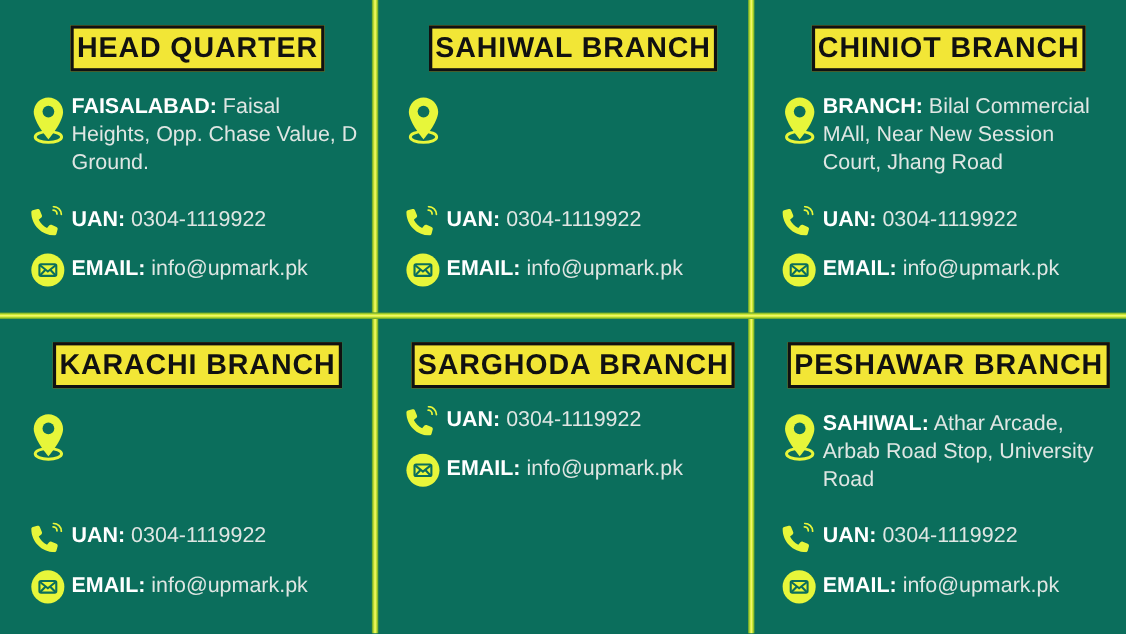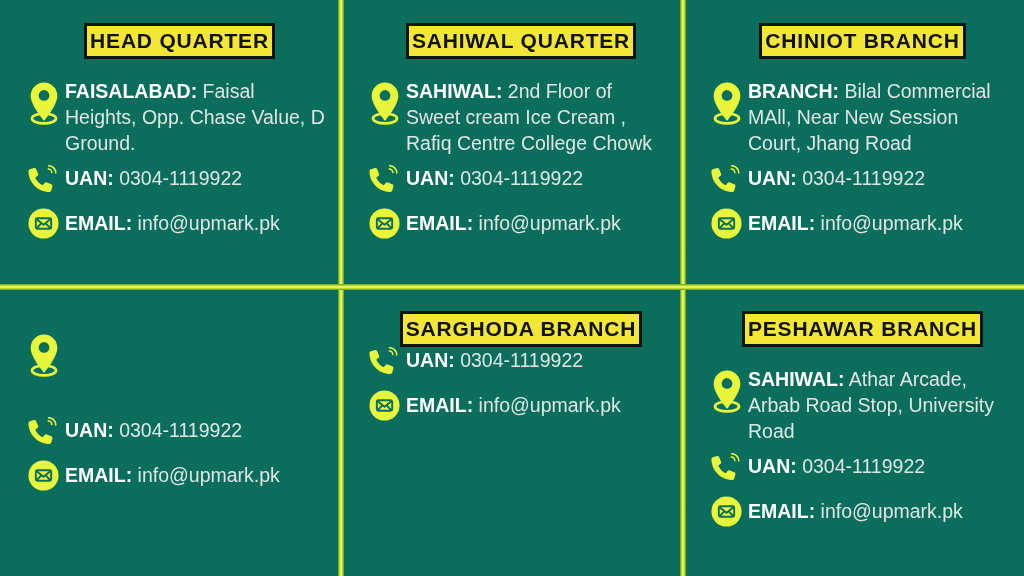--- a/index.html
+++ b/index.html
@@ -29,30 +29,30 @@
   }
   .cell{
     display:flex;flex-direction:column;
     padding:23px 10px 22px 28px;
   }
   .badge{
     align-self:center;
     background:var(--badge-fill);
     border:3px solid var(--badge-border);
     color:var(--badge-text-color);
-    font-size:21px;font-weight:800;
+    font-size:26px;font-weight:800;
     letter-spacing:.8px;
     padding:3px 3px 4px;
     white-space:nowrap;
     line-height:1.1;
   }
   .rows{display:flex;flex-direction:column;flex:1;}
   .row{display:flex;align-items:center;}
   .loc-row{margin-top:20px;min-height:86px;align-items:flex-start;}
-  .uan-row{margin-top:0;}
+  .uan-row{margin-top:16px;}
   .email-row{margin-top:16px;}
   .icon-col{
     flex:0 0 37px;display:flex;justify-content:flex-start;
   }
   .loc-row .icon-col{padding-top:2px;}
   .txt{font-size:19.5px;color:var(--value-color);line-height:1.32;}
   .loc-text{max-width:262px;}
   .lbl{font-weight:800;color:var(--label-color);}
   .icon-fill{fill:var(--icon-color);}
   .icon-stroke{stroke:var(--icon-color);fill:none;}
@@ -105,31 +105,30 @@
     <path class="env" stroke-width="2.1" d="M9.2 12.2 L17 18.4 L24.8 12.2"></path>
     <path class="env" stroke-width="2.1" d="M9.4 22.2 L14.6 16.8 M24.6 22.2 L19.4 16.8"></path>
   </svg>
 </span>
           <div class="txt"><span class="lbl">EMAIL:</span> <span>info@upmark.pk</span></div>
         </div>
       </div>
     </div>
 
     <div class="cell">
-      <div class="badge"><span>SAHIWAL QUARTER</span></div>
-      <div class="rows">
-        <div class="row loc-row">
-          <span class="icon-col">
-  <svg width="32" height="44" viewBox="0 0 36 48">
-    <ellipse class="icon-stroke" cx="18" cy="41.5" rx="13.5" ry="5.5" stroke-width="3"></ellipse>
-    <path class="icon-fill" d="M18 1 C9.7 1 3 7.7 3 16 c0 10.5 15 28 15 28 s15 -17.5 15 -28 C33 7.7 26.3 1 18 1 Z"></path>
-    <circle class="hole" cx="18" cy="15.5" r="6"></circle>
-  </svg>
-</span>
-          <div class="txt loc-text"><span class="lbl">SAHIWAL:</span> <span>2nd Floor of Sweet cream Ice Cream , Rafiq Centre College Chowk</span></div>
+      <div class="badge"><span>SAHIWAL BRANCH</span></div>
+      <div class="rows">
+        <div class="row loc-row">
+          <span class="icon-col">
+  <svg width="32" height="44" viewBox="0 0 36 48">
+    <ellipse class="icon-stroke" cx="18" cy="41.5" rx="13.5" ry="5.5" stroke-width="3"></ellipse>
+    <path class="icon-fill" d="M18 1 C9.7 1 3 7.7 3 16 c0 10.5 15 28 15 28 s15 -17.5 15 -28 C33 7.7 26.3 1 18 1 Z"></path>
+    <circle class="hole" cx="18" cy="15.5" r="6"></circle>
+  </svg>
+</span>
         </div>
         <div class="row uan-row">
           <span class="icon-col">
   <svg width="30" height="27" viewBox="0 0 640 576">
     <path class="icon-fill" transform="translate(10,64)" d="M164.9 24.6c-7.7-18.6-28-28.5-47.4-23.2l-88 24C12.1 30.2 0 46 0 64C0 311.4 200.6 512 448 512c18 0 33.8-12.1 38.6-29.5l24-88c5.3-19.4-4.6-39.7-23.2-47.4l-96-40c-16.3-6.8-35.2-2.1-46.3 11.6L304.7 368C234.3 334.7 177.3 277.7 144 207.3L193.3 167c13.7-11.2 18.4-30 11.6-46.3l-40-96z"></path>
     <path class="icon-stroke" stroke-width="34" stroke-linecap="round" d="M508 160 a76 76 0 0 0 -76 -76"></path>
     <path class="icon-stroke" stroke-width="34" stroke-linecap="round" d="M592 168 a152 152 0 0 0 -152 -152"></path>
   </svg>
 </span>
           <div class="txt"><span class="lbl">UAN:</span> <span>0304-1119922</span></div>
@@ -179,20 +178,21 @@
     <path class="env" stroke-width="2.1" d="M9.2 12.2 L17 18.4 L24.8 12.2"></path>
     <path class="env" stroke-width="2.1" d="M9.4 22.2 L14.6 16.8 M24.6 22.2 L19.4 16.8"></path>
   </svg>
 </span>
           <div class="txt"><span class="lbl">EMAIL:</span> <span>info@upmark.pk</span></div>
         </div>
       </div>
     </div>
 
     <div class="cell">
+      <div class="badge"><span>KARACHI BRANCH</span></div>
       <div class="rows">
         <div class="row loc-row">
           <span class="icon-col">
   <svg width="32" height="44" viewBox="0 0 36 48">
     <ellipse class="icon-stroke" cx="18" cy="41.5" rx="13.5" ry="5.5" stroke-width="3"></ellipse>
     <path class="icon-fill" d="M18 1 C9.7 1 3 7.7 3 16 c0 10.5 15 28 15 28 s15 -17.5 15 -28 C33 7.7 26.3 1 18 1 Z"></path>
     <circle class="hole" cx="18" cy="15.5" r="6"></circle>
   </svg>
 </span>
         </div>

